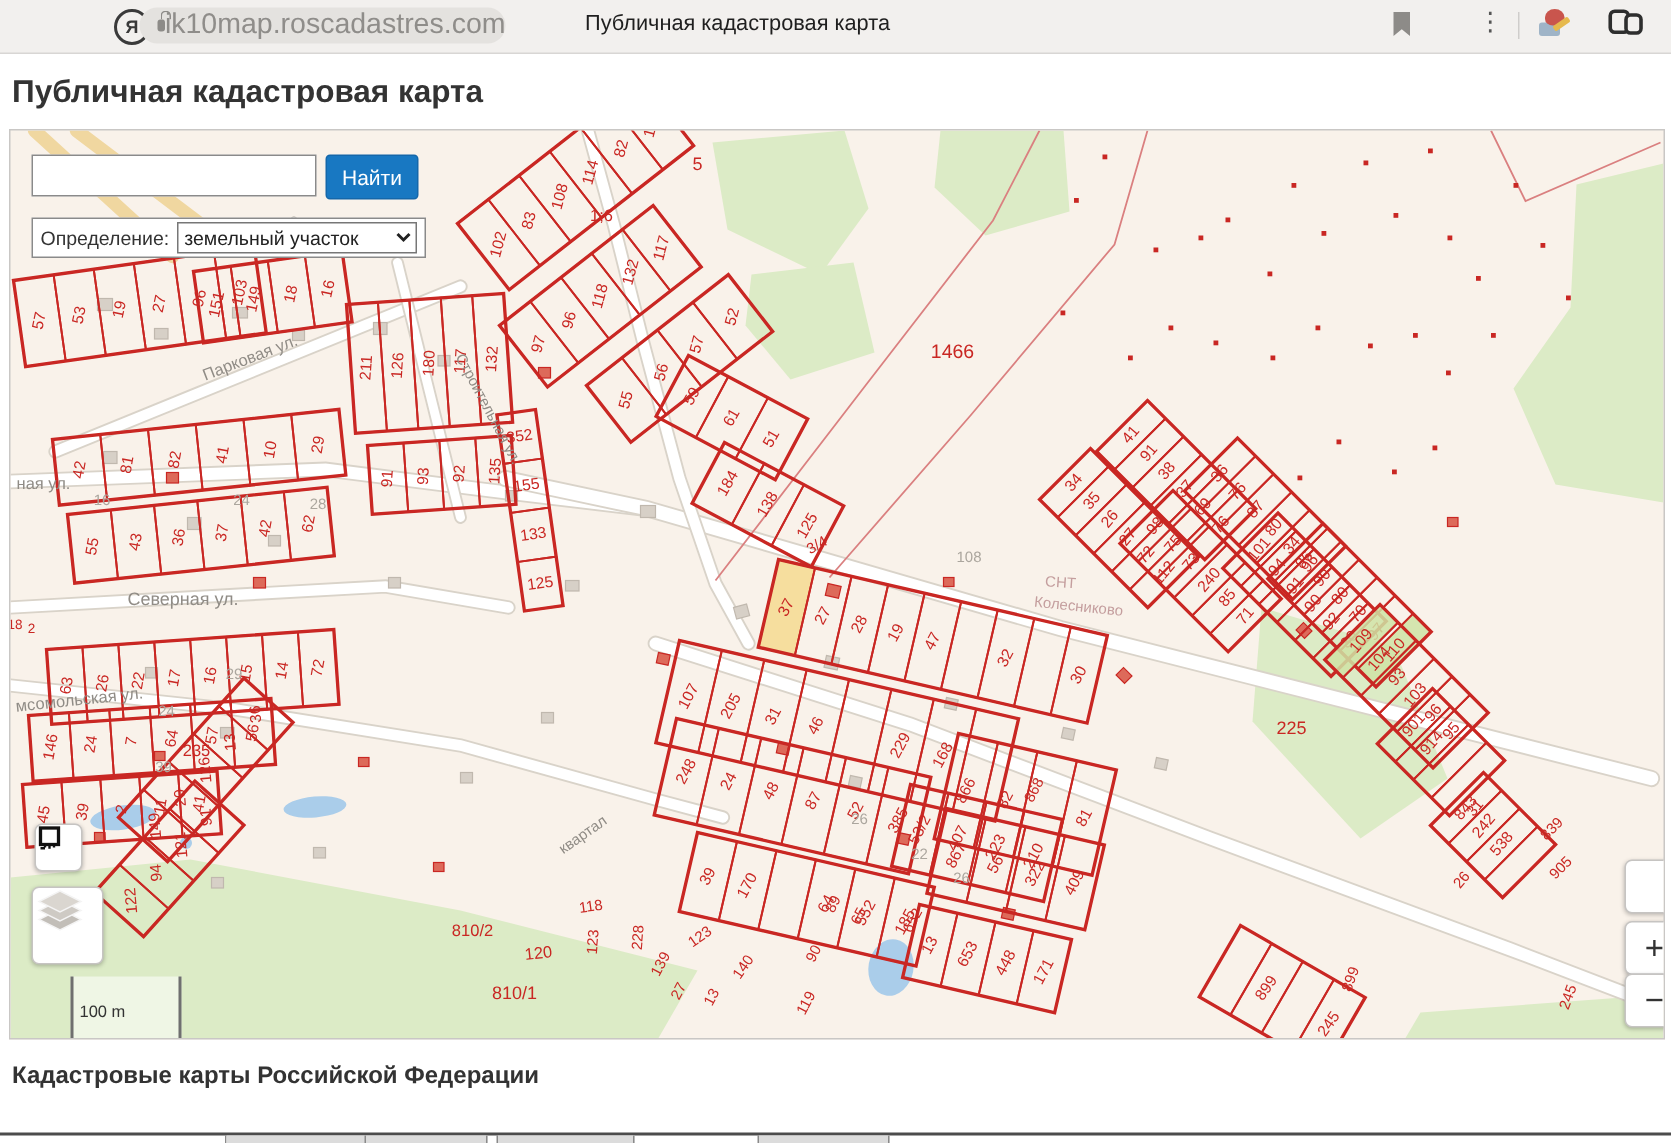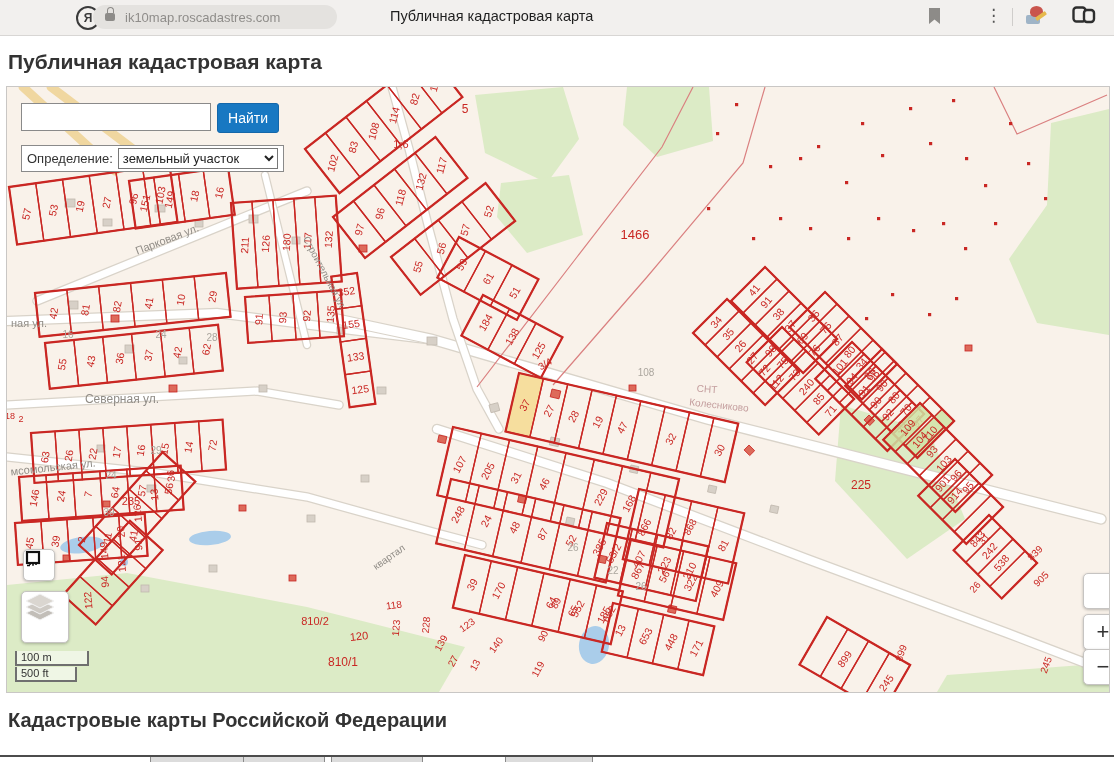--- a/index.html
+++ b/index.html
@@ -6,49 +6,49 @@
     font-family:"Liberation Sans","DejaVu Sans",sans-serif;}
   
   .bar{height:35px;background:#f2f0ee;border-bottom:1px solid #d8d6d4;position:relative;}
   .bar *{position:absolute;}
   .ya-badge{left:76px;top:6px;width:20px;height:20px;border:2px solid #3a3a3a;border-radius:50%;
     color:#3a3a3a;font-size:12px;font-weight:bold;text-align:center;line-height:20px;background:transparent;}
   .reload{left:196px;top:4px;font-size:19px;color:#444;line-height:26px;}
   .pill{left:93px;top:5px;width:244px;height:24px;background:#e4e2df;border-radius:13px;display:flex;align-items:center;padding:0;}
   .pill .lock{position:static;margin-left:12px;width:10px;height:8px;background:#8d8b88;border-radius:2px;}
   .pill .lock:before{content:"";position:absolute;margin:-6px 0 0 1.5px;width:5px;height:5px;border:1.6px solid #8d8b88;border-bottom:none;border-radius:4px 4px 0 0;}
-  .pill .url{position:static;margin-left:10px;color:#8f8d8a;font-size:13px;text-align:right;}
+  .pill .url{position:static;color:#8f8d8a;font-size:19px;text-align:right;}
   .tab-title{left:390px;top:8px;font-size:14.5px;color:#1f1f1f;}
   .bm{left:928px;top:8px;}
   .dots{left:985px;top:5px;font-size:17px;color:#555;letter-spacing:0;}
   .sep{left:1012px;top:8px;width:1px;height:18px;background:#cfcdcb;}
   .ext{left:1026px;top:6px;width:22px;height:22px;}
   .ext .blob{position:absolute;left:4px;top:0;width:13px;height:11px;background:#c9554d;border-radius:50% 50% 40% 40%;}
   .ext .base{position:absolute;left:0;top:9px;width:14px;height:9px;background:#9fb4c7;border-radius:2px;}
   .ext .pencil{position:absolute;left:9px;top:8px;width:12px;height:4px;background:#e6b94d;transform:rotate(-35deg);border-radius:1px;}
   .tabs-ic{left:1072px;top:6px;}
   
   h1.pg{margin:0;padding:14px 8px 12px 8px;font-size:21px;font-weight:700;color:#333;}
-  h2.pg{margin:0;padding:16px 8px 0 8px;font-size:20px;font-weight:700;color:#333;}
+  h2.pg{margin:0;padding:16px 8px 0 8px;font-size:16px;font-weight:700;color:#333;}
   .map{position:relative;margin-left:6px;width:1102px;height:605px;border:1px solid #c9c7c5;
     background:#f9f2ea;overflow:hidden;cursor:grab;}
   .map svg{position:absolute;left:0;top:0;}
   .ovl{position:absolute;z-index:5;}
   .srch{left:14px;top:16px;display:flex;}
   .srch input{width:178px;height:26px;border:1px solid #8a8a8a;background:#fff;font-size:13px;padding:0 5px;}
   .srch button{width:62px;height:30px;margin-left:6px;background:#1878c2;color:#fff;border:1px solid #1467aa;
     border-radius:3px;font-size:14px;cursor:pointer;}
   .det{left:14px;top:58px;background:#fff;border:1px solid #8a8a8a;padding:2px 5px;display:flex;align-items:center;font-size:13px;color:#333;}
   .det select{margin-left:5px;width:160px;height:21px;border:1px solid #777;background:#fff;font-size:13px;color:#222;}
   .btn-sq{background:#fff;border:1px solid #c6c4c2;border-radius:5px;box-shadow:0 1px 3px rgba(0,0,0,.25);
     display:flex;align-items:center;justify-content:center;cursor:pointer;}
   .measure{left:16px;top:462px;width:30px;height:30px;}
   .layers{left:14px;top:504px;width:46px;height:50px;}
   .scale{left:8px;top:564px;font-size:11px;color:#333;}
-  .scale .ln{background:rgba(255,255,255,.55);border:2px solid #6f6f6f;border-top:none;padding:0 4px;height:13px;line-height:12px;}
+  .scale .ln{background:rgba(255,255,255,.55);border:2px solid #6f6f6f;border-top:none;padding:18px 4px;height:13px;line-height:12px;margin-left:32px;}
   .scale .ft{width:50px;margin-top:1px;}
   .scale .mm{width:62px;}
   .zstack{position:absolute;right:-14px;z-index:5;width:38px;height:34px;font-size:22px;color:#333;}
   .z0{top:486px;} .z1{top:527px;} .z2{top:562px;}
   .btm-tbl{position:absolute;left:0;top:755px;width:1114px;height:7px;border-top:2px solid #4c4c4c;display:flex;}
   .btm-tbl div{height:100%;border-right:1px solid #8a8a8a;}
   .btm-tbl .g{background:#dcdcdc;}
 </style>
 </head>
 <body>

